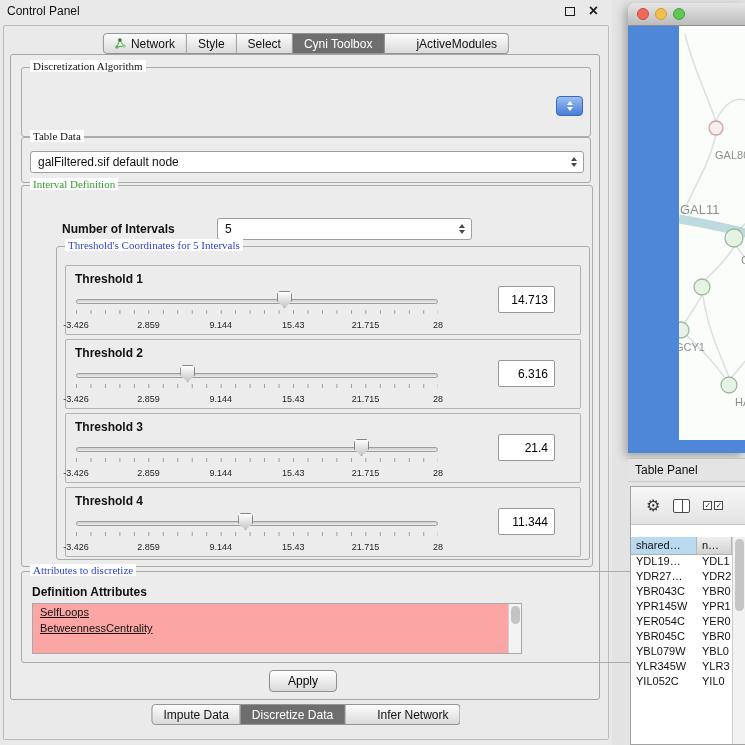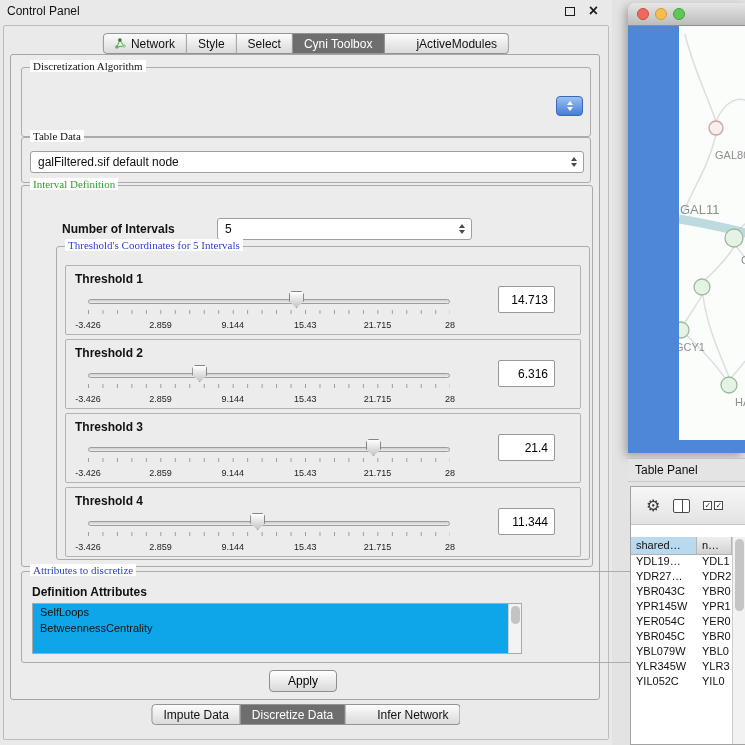--- a/index.html
+++ b/index.html
@@ -43,33 +43,33 @@
   .algo-option.first { font-weight:bold; }
   .combo-blue-btn { position:absolute; left:556px; top:96px; width:27px; height:20px; border-radius:4px; border:1px solid #3a68b8;
         background:linear-gradient(#9cc0f2,#477dd6); z-index:51; display:flex; flex-direction:column; align-items:center; justify-content:center; gap:2px; }
   .w-up { width:0;height:0;border-left:3px solid transparent;border-right:3px solid transparent;border-bottom:4px solid #fff; }
   .w-down { width:0;height:0;border-left:3px solid transparent;border-right:3px solid transparent;border-top:4px solid #fff; }
 
   .bold-label { position:absolute; font-weight:bold; font-size:12px; white-space:nowrap; }
 
   .th-panel { position:absolute; left:8px; width:516px; height:70px; border:1px solid #b3b3b3; border-radius:2px; background:#ececec; }
   .th-label { position:absolute; left:9px; top:6px; font-weight:bold; font-size:12px; }
-  .slider { position:absolute; left:22px; top:24px; width:362px; height:44px; }
+  .slider { position:absolute; left:10px; top:24px; width:362px; height:44px; }
   .slider-track { position:absolute; left:0; top:9px; width:100%; height:5px; border:1px solid #9d9d9d; border-radius:3px; background:linear-gradient(#cfcfcf,#ececec); }
   .slider-ticks { position:absolute; left:0; top:20px; width:100%; height:4px;
         background-image:linear-gradient(90deg,#9b9b9b 1px,transparent 1px); background-size:4% 100%; }
   .slider-thumb { position:absolute; top:1px; width:15px; height:17px; margin-left:-8px;
         background:linear-gradient(#ffffff,#c6c6c6); border:1px solid #858585;
         clip-path:polygon(0 18%,18% 0,82% 0,100% 18%,100% 60%,50% 100%,0 60%); }
   .slider-scale { position:absolute; left:0; top:30px; width:100%; height:12px; }
   .slider-scale span { position:absolute; transform:translateX(-50%); font-size:9px; color:#1c1c1c; white-space:nowrap; }
   .th-value { position:absolute; left:400px; top:20px; width:57px; height:27px; background:#fff; border:1px solid #999; border-radius:2px;
         font:12px "Liberation Sans",sans-serif; text-align:right; padding:0 6px;margin-left:32px; }
 
-  .attr-list { position:absolute; left:10px; top:31px; width:490px; height:51px; background:#0ea5e9; border:1px solid #a9a9a9; overflow:hidden; }
+  .attr-list { position:absolute; left:10px; top:31px; width:490px; height:51px; background:#fca5a5; border:1px solid #a9a9a9; overflow:hidden;text-decoration:underline; }
   .attr-item { font-size:11px; padding:1px 0 1px 7px; line-height:14px; }
   .attr-scroll { position:absolute; right:0; top:0; bottom:0; width:13px; background:#f3f3f3; border-left:1px solid #cfcfcf; }
   .attr-scroll-thumb { position:absolute; left:1.5px; top:2px; width:9px; height:18px; background:#c3c3c3; border-radius:5px; }
 
   .apply-btn { position:absolute; left:258px; top:615px; width:68px; height:22px; border:1px solid #8f8f8f; border-radius:4px;
         background:linear-gradient(#ffffff,#d9d9d9); font:12px "Liberation Sans",sans-serif; }
 
   
   .right-pane { position:absolute; left:628px; top:0; width:117px; height:745px; }
   .net-window { position:absolute; left:0; top:3px; width:117px; height:450px; border-radius:7px 0 0 0; box-shadow:-3px 3px 10px rgba(0,0,0,0.3); }

